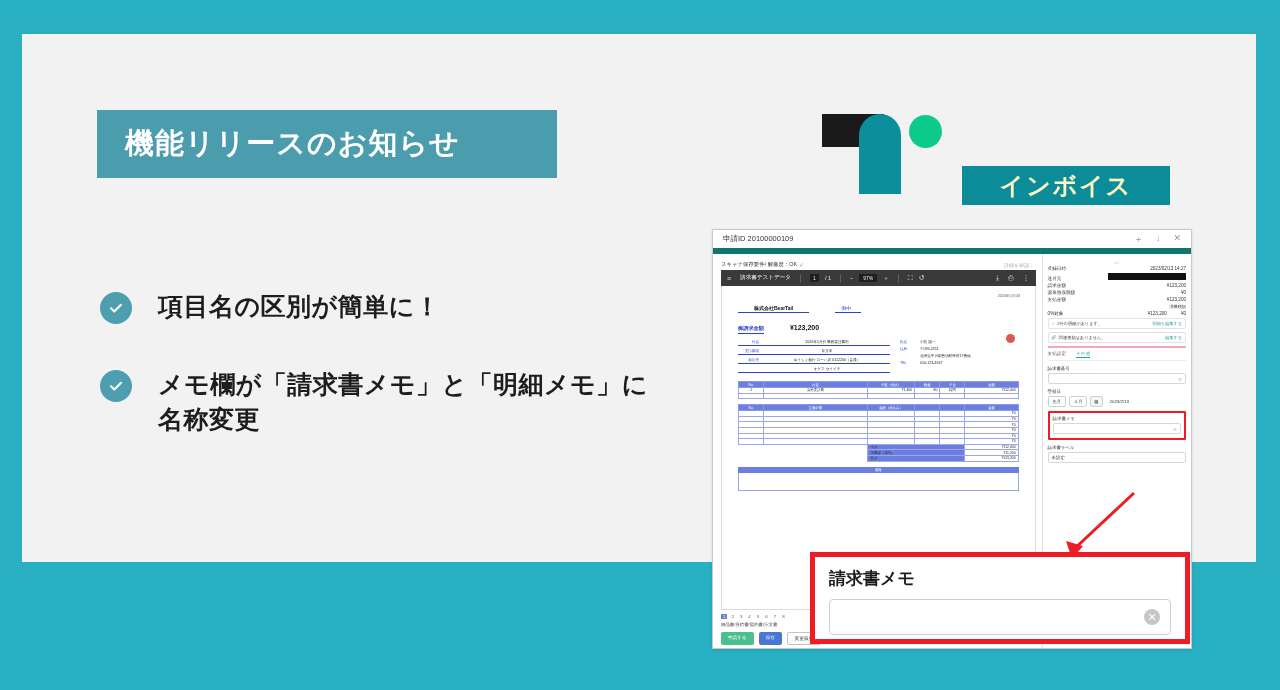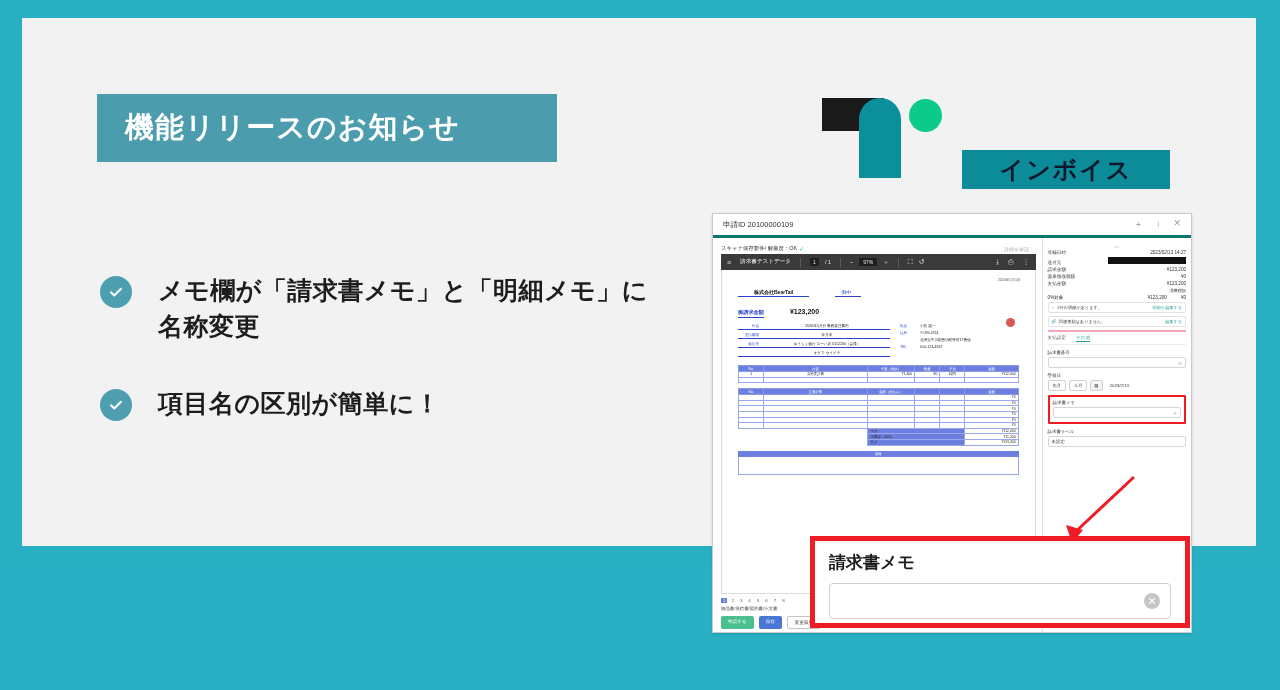--- a/index.html
+++ b/index.html
@@ -4,21 +4,21 @@
 <style>
   * { box-sizing: border-box; margin: 0; padding: 0; }
   html, body {
     width: 1280px; height: 690px;
     font-family: "Liberation Sans", "DejaVu Sans", sans-serif;
     background: #28b0c4;
     overflow: hidden;
   }
   .slide-frame {
     position: absolute;
-    left: 0; top: 0;
+    left: 0; top: 16px;
     width: 1280px; height: 564px;
     background: #29afc2;
     padding: 18px 24px 18px 22px;
   }
   .slide {
     position: relative;
     width: 100%; height: 100%;
     background: #f2f2f2;
   }
 
@@ -66,21 +66,21 @@
     color: #111111; letter-spacing: 1px;
     line-height: 42px;
   }
   .logo-badge {
     position: absolute; left: 140px; top: 60px;
     width: 208px; height: 39px;
     background: #0c8c98;
     display: flex; align-items: center; justify-content: center;
   }
   .logo-badge span {
-    color: #0f172a; font-size: 24px; font-weight: bold;
+    color: #fef9c3; font-size: 24px; font-weight: bold;
     letter-spacing: 2px;
   }
 
   
   .bullets { position: absolute; left: 78px; top: 255px; width: 560px; }
   .bullet { display: flex; align-items: flex-start; margin-bottom: 42px; }
   .check-circle {
     flex: 0 0 auto;
     width: 32px; height: 32px; border-radius: 50%;
     background: #4d9fb0;
@@ -101,21 +101,21 @@
     left: 690px; top: 195px;
     width: 480px; height: 420px;
     background: #ffffff;
     border: 1px solid #c9c9c9;
     box-shadow: 0 1px 3px rgba(0,0,0,.12);
     overflow: hidden;
     font-size: 5px;
     color: #333;
   }
   .aw-titlebar {
-    height: 24px; border-bottom: 3px solid #0f766e;
+    height: 24px; border-bottom: 6px solid #0f766e;
     display: flex; align-items: center; padding: 0 10px;
     background: #fff;
   }
   .aw-title { font-size: 7.5px; color: #333; }
   .aw-winbtns { margin-left: auto; display: flex; gap: 13px; color: #9b9b9b; font-size: 9px; }
 
   .aw-body { display: flex; height: 396px; }
   .aw-left { width: 330px; padding: 5px 6px 0 8px; display: flex; flex-direction: column; }
   .aw-right {
     width: 150px; border-left: 1px solid #e0e0e0;
@@ -267,29 +267,29 @@
       </div>
     </div>
 
     <div class="bullets">
       <div class="bullet">
         <div class="check-circle">
           <svg width="18" height="18" viewBox="0 0 18 18">
               <path d="M4 9.3 L7.3 12.4 L14 5.8" stroke="#ffffff" stroke-width="2.1" fill="none" stroke-linecap="round" stroke-linejoin="round"></path>
             </svg>
         </div>
-        <div class="bullet-text">メモ欄が「請求書メモ」と「明細メモ」に名称変更</div>
+        <div class="bullet-text">項目名の区別が簡単に！</div>
       </div>
       <div class="bullet">
         <div class="check-circle">
           <svg width="18" height="18" viewBox="0 0 18 18">
               <path d="M4 9.3 L7.3 12.4 L14 5.8" stroke="#ffffff" stroke-width="2.1" fill="none" stroke-linecap="round" stroke-linejoin="round"></path>
             </svg>
         </div>
-        <div class="bullet-text">項目名の区別が簡単に！</div>
+        <div class="bullet-text">メモ欄が「請求書メモ」と「明細メモ」に名称変更</div>
       </div>
     </div>
 
     <div class="app-window">
 
       <div class="aw-titlebar">
         <div class="aw-title">申請ID 20100000109</div>
         <div class="aw-winbtns">
           <span>＋</span>
           <span>↓</span>

